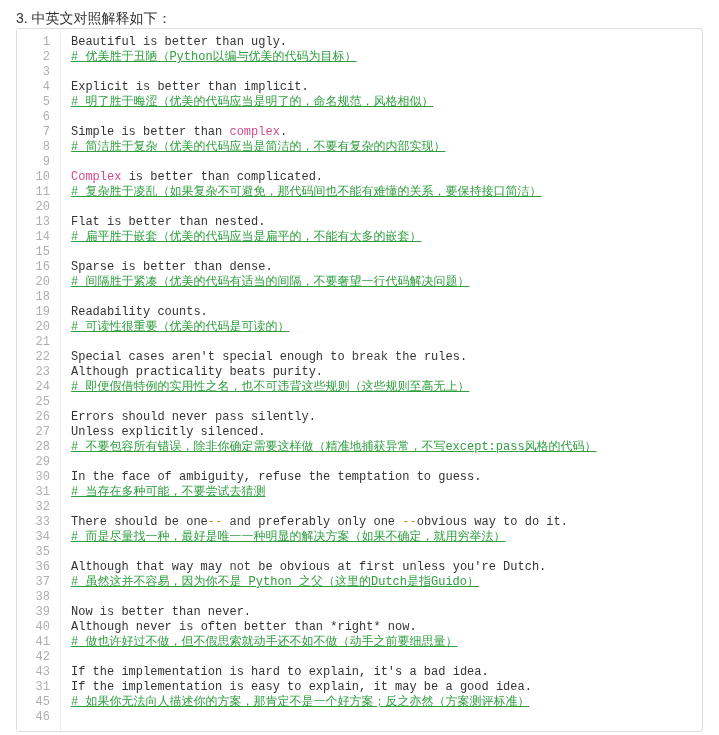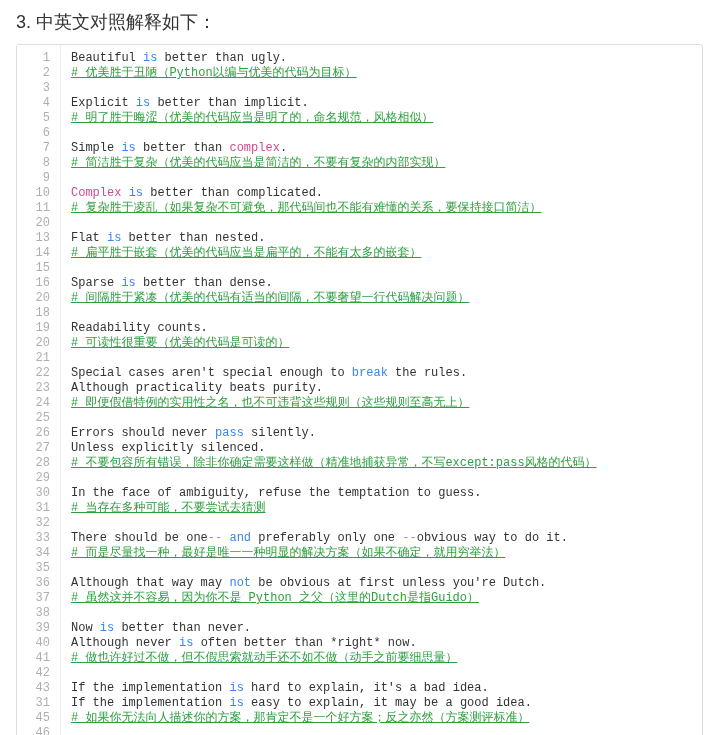--- a/index.html
+++ b/index.html
@@ -4,23 +4,22 @@
 <style>
   * { margin: 0; padding: 0; box-sizing: border-box; }
   body {
     background: #ffffff;
     font-family: "Microsoft YaHei", "SimSun", Arial, sans-serif;
     font-size: 14px;
     color: #333;
     padding: 10px 16px;
   }
   .heading {
-    font-size: 18px;
+    font-size: 14px;
     color: #333;
-    margin-bottom: 10px;
   }
   .code-block {
     border: 1px solid #ddd;
     border-radius: 3px;
     background: #ffffff;
     overflow: hidden;
   }
   .code-inner {
     display: flex;
     font-family: Consolas, "Courier New", monospace;
@@ -38,21 +37,21 @@
   }
   .gutter .ln { display: block; height: 15px; }
   .code-lines {
     padding: 6px 10px;
     white-space: pre;
     color: #333333;
     flex: 1;
     overflow-x: auto;
   }
   .line { display: block; height: 15px; }
-  .tok-kw  { color: #3b82f6; }     
+  .tok-kw  { color: #404040; }     
   .tok-name{ color: #d14b8f; }     
   .tok-cm  { color: #2e9e3f; text-decoration: underline; }     
   .tok-op  { color: #c88c2a; }     
 </style>
 </head>
 <body>
 
 <div class="heading">3. 中英文对照解释如下：</div>
 
 <div class="code-block">

